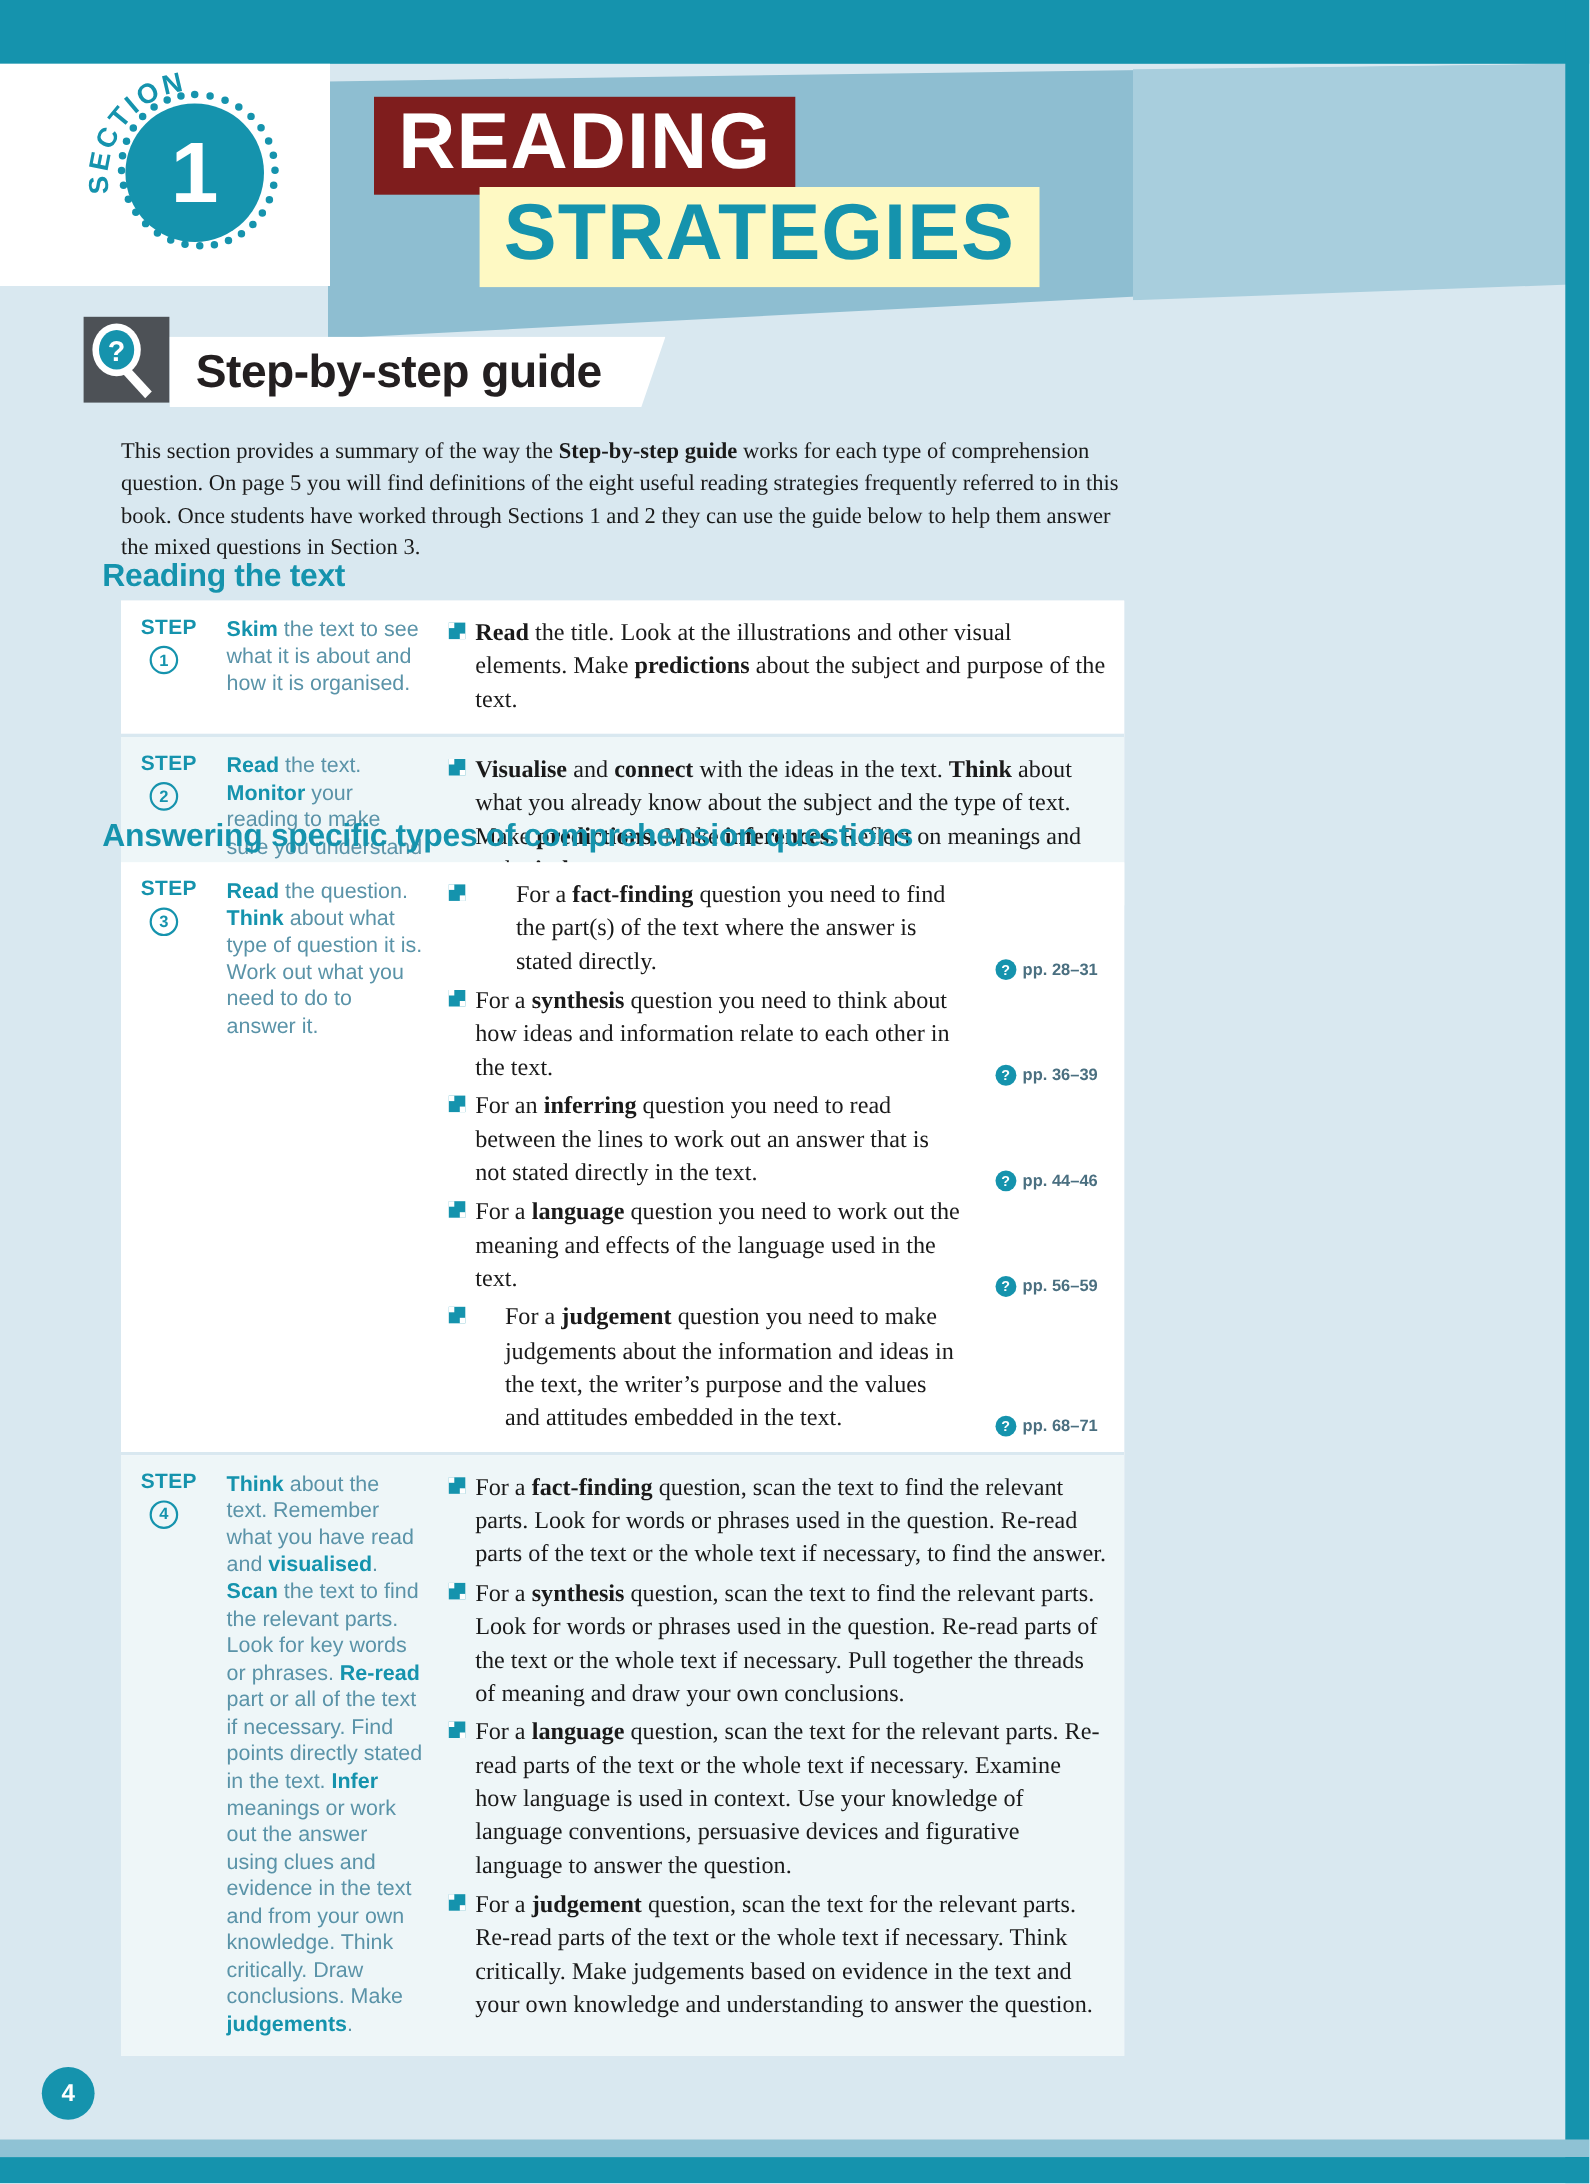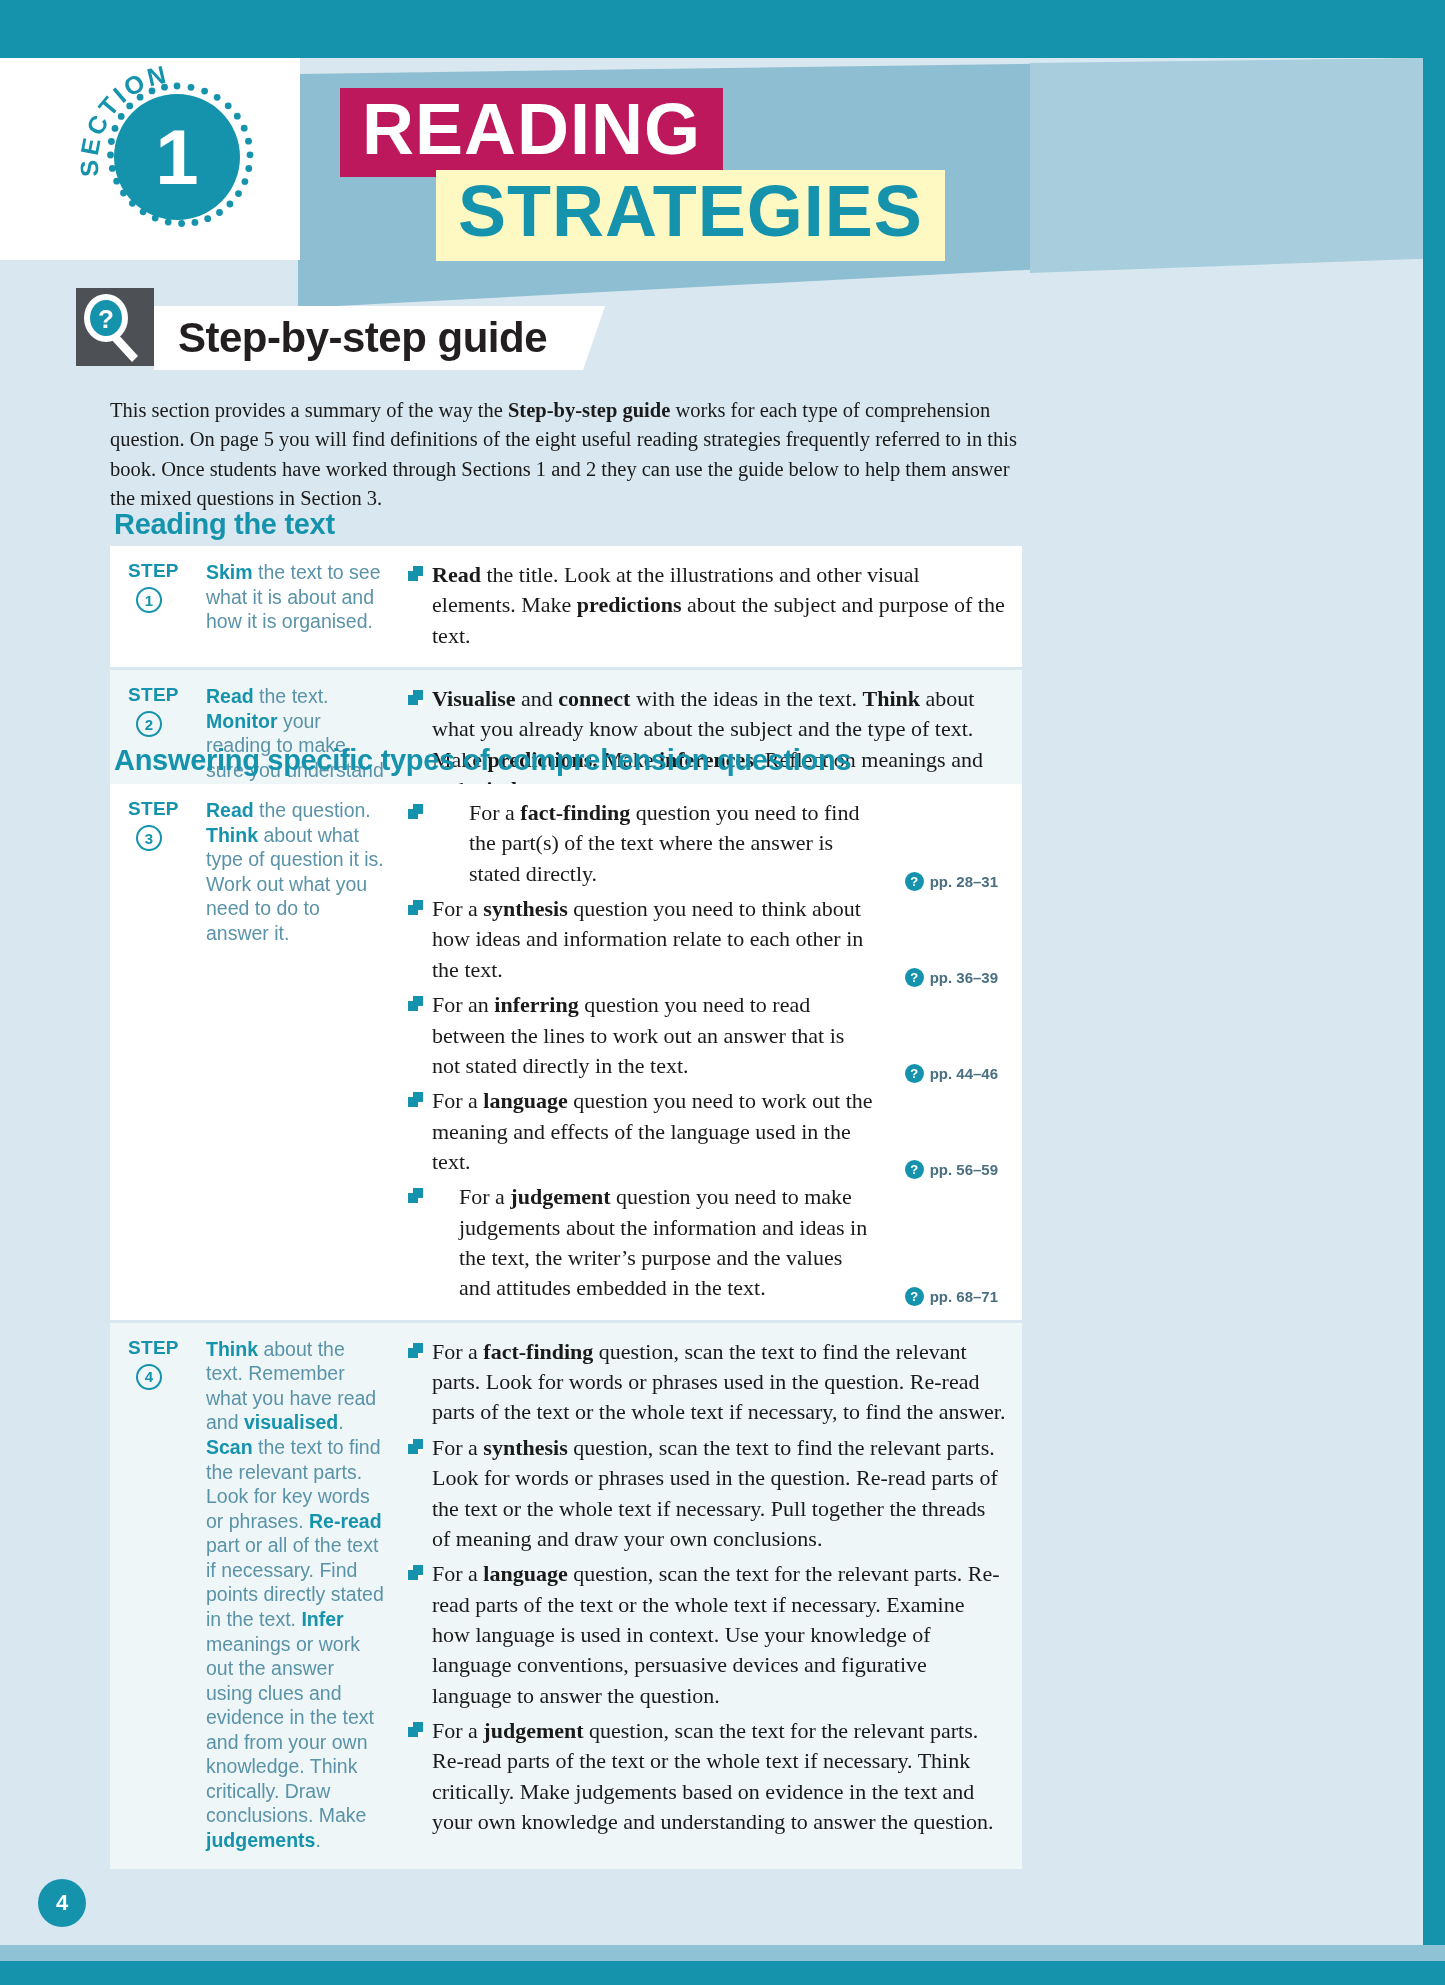--- a/index.html
+++ b/index.html
@@ -93,21 +93,21 @@
     font-size: 78px;
     font-weight: bold;
     font-family: "Liberation Sans", sans-serif;
   }
   .badge-word { position: absolute; left: -18px; top: -14px; }
 
   
   .title-reading {
     position: absolute;
     left: 340px; top: 88px;
-    background: #be185d;
+    background: #7f1d1d;
     color: #ffffff;
     font-size: 72px;
     font-weight: bold;
     letter-spacing: 1px;
     padding: 6px 22px 12px 22px;
     line-height: 0.98;
     font-family: "Liberation Sans", sans-serif;
   }
   .title-strategies {
     position: absolute;
@@ -156,21 +156,21 @@
     font-family: "Liberation Serif", serif;
     font-size: 20.5px;
     line-height: 1.43;
     color: #1a1a1a;
   }
   .intro b { font-weight: bold; }
 
   
   .sec-head {
     position: absolute;
-    left: 114px;
+    left: 93px;
     color: #1593ad;
     font-size: 29px;
     font-weight: bold;
     font-family: "Liberation Sans", sans-serif;
     letter-spacing: -0.3px;
   }
   #head-reading { top: 508px; }
   #head-answering { top: 744px; }
 
   

